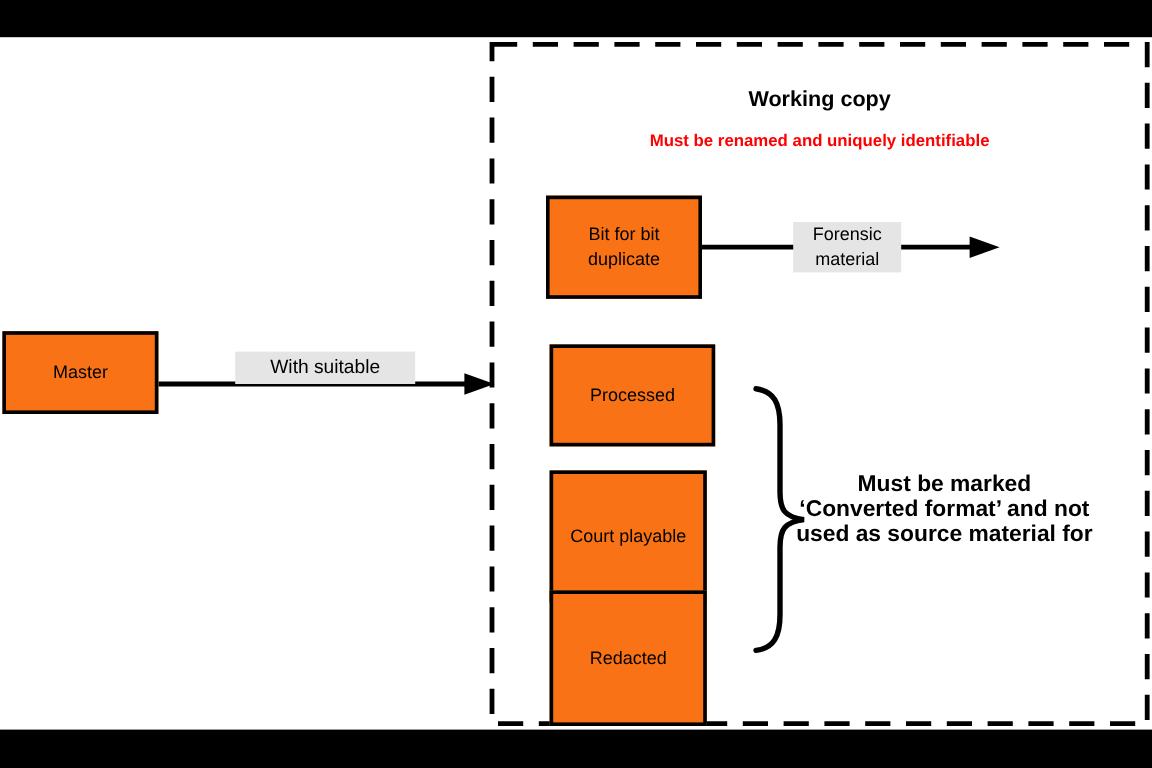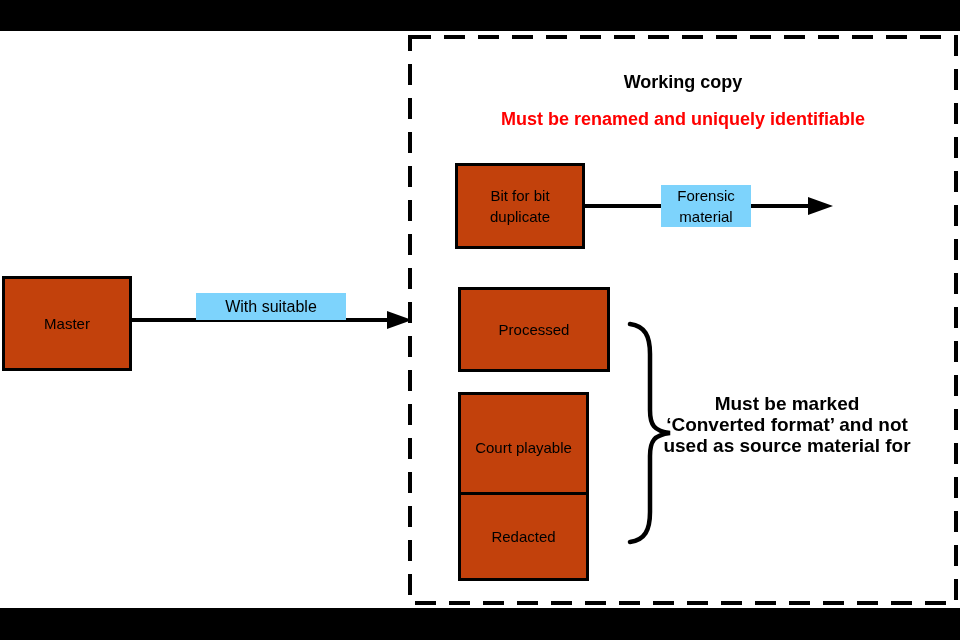--- a/index.html
+++ b/index.html
@@ -21,56 +21,56 @@
   svg.lines {
     position: absolute; left: 0; top: 0;
     width: 960px; height: 640px;
     z-index: 1;
   }
 
   .box {
     position: absolute;
     box-sizing: border-box;
     border: 3px solid #000000;
-    background: #c2410c;
+    background: #f97316;
     display: flex; flex-direction: column;
     align-items: center; justify-content: center;
     text-align: center;
     font-size: 15px; line-height: 21px;
     z-index: 2;
   }
-  .master-box   { left: 2px;   top: 276px; width: 130px; height: 95px; }
+  .master-box   { left: 2px;   top: 276px; width: 130px; height: 69px; }
   .bit-box      { left: 455px; top: 163px; width: 130px; height: 86px; }
-  .processed-box{ left: 458px; top: 287px; width: 152px; height: 85px; }
+  .processed-box{ left: 458px; top: 287px; width: 138px; height: 85px; }
   .court-box    { left: 458px; top: 392px; width: 131px; height: 110px; }
-  .redacted-box { left: 458px; top: 492px; width: 131px; height: 89px; }
+  .redacted-box { left: 458px; top: 492px; width: 131px; height: 113px; }
 
   .lbl {
     position: absolute;
     text-align: center;
     z-index: 2;
   }
   .arrow-label {
-    background: #7dd3fc;
+    background: #e5e5e5;
   }
   .wp-label {
     left: 196px; top: 293px; width: 150px;
     font-size: 16px; line-height: 27px;
   }
   .forensic-label {
     left: 661px; top: 185px; width: 90px;
     font-size: 15px; line-height: 21px;
   }
   .wc-title {
     left: 410px; top: 57px; width: 546px;
     font-size: 18px; font-weight: bold; margin-top: 15px;
   }
   .red-note {
     left: 410px; top: 109px; width: 546px;
-    font-size: 18px; font-weight: bold;
+    font-size: 14px; font-weight: bold;
     color: #ff0000;
   }
   .brace-note {
     left: 662px; top: 393px; width: 250px;
     font-size: 19px; font-weight: bold;
     line-height: 21px;
   }
 </style>
 </head>
 <body>

